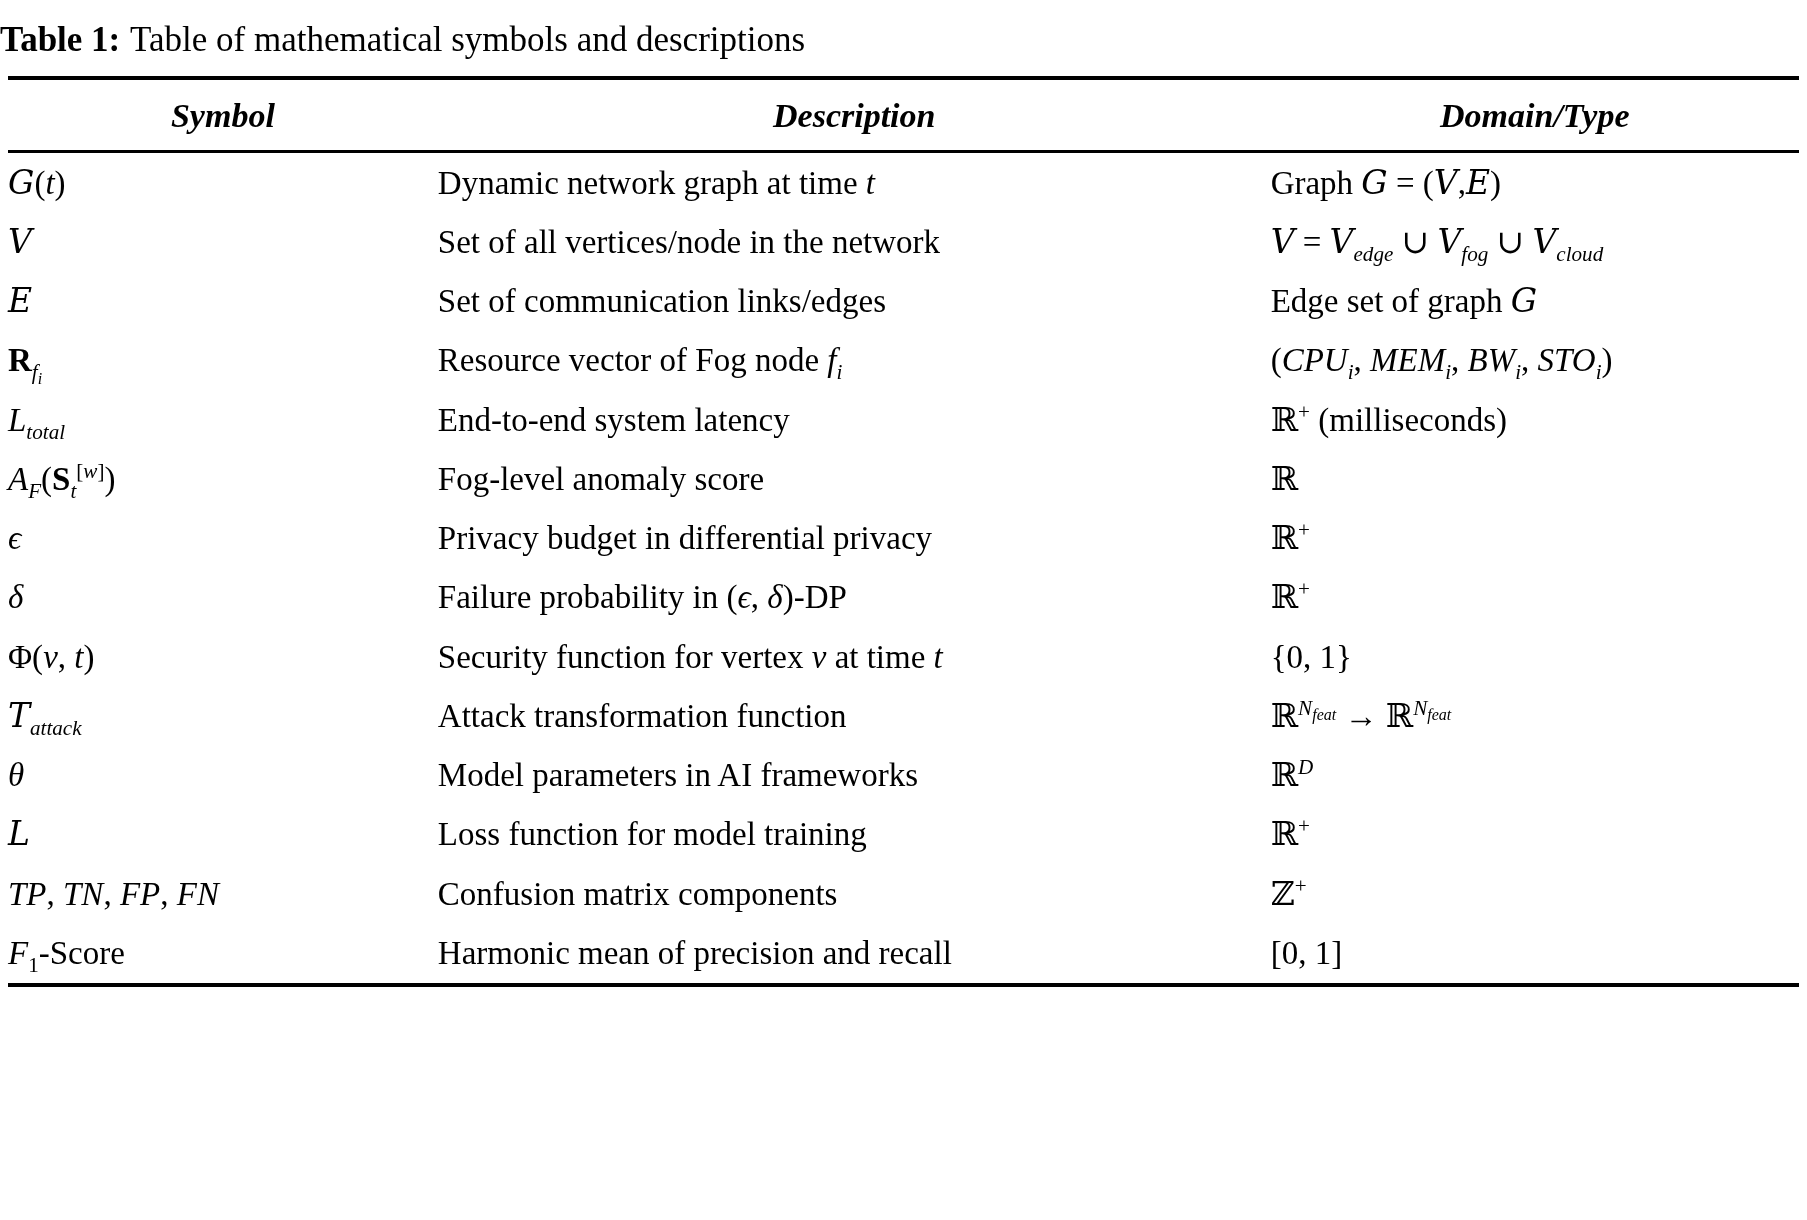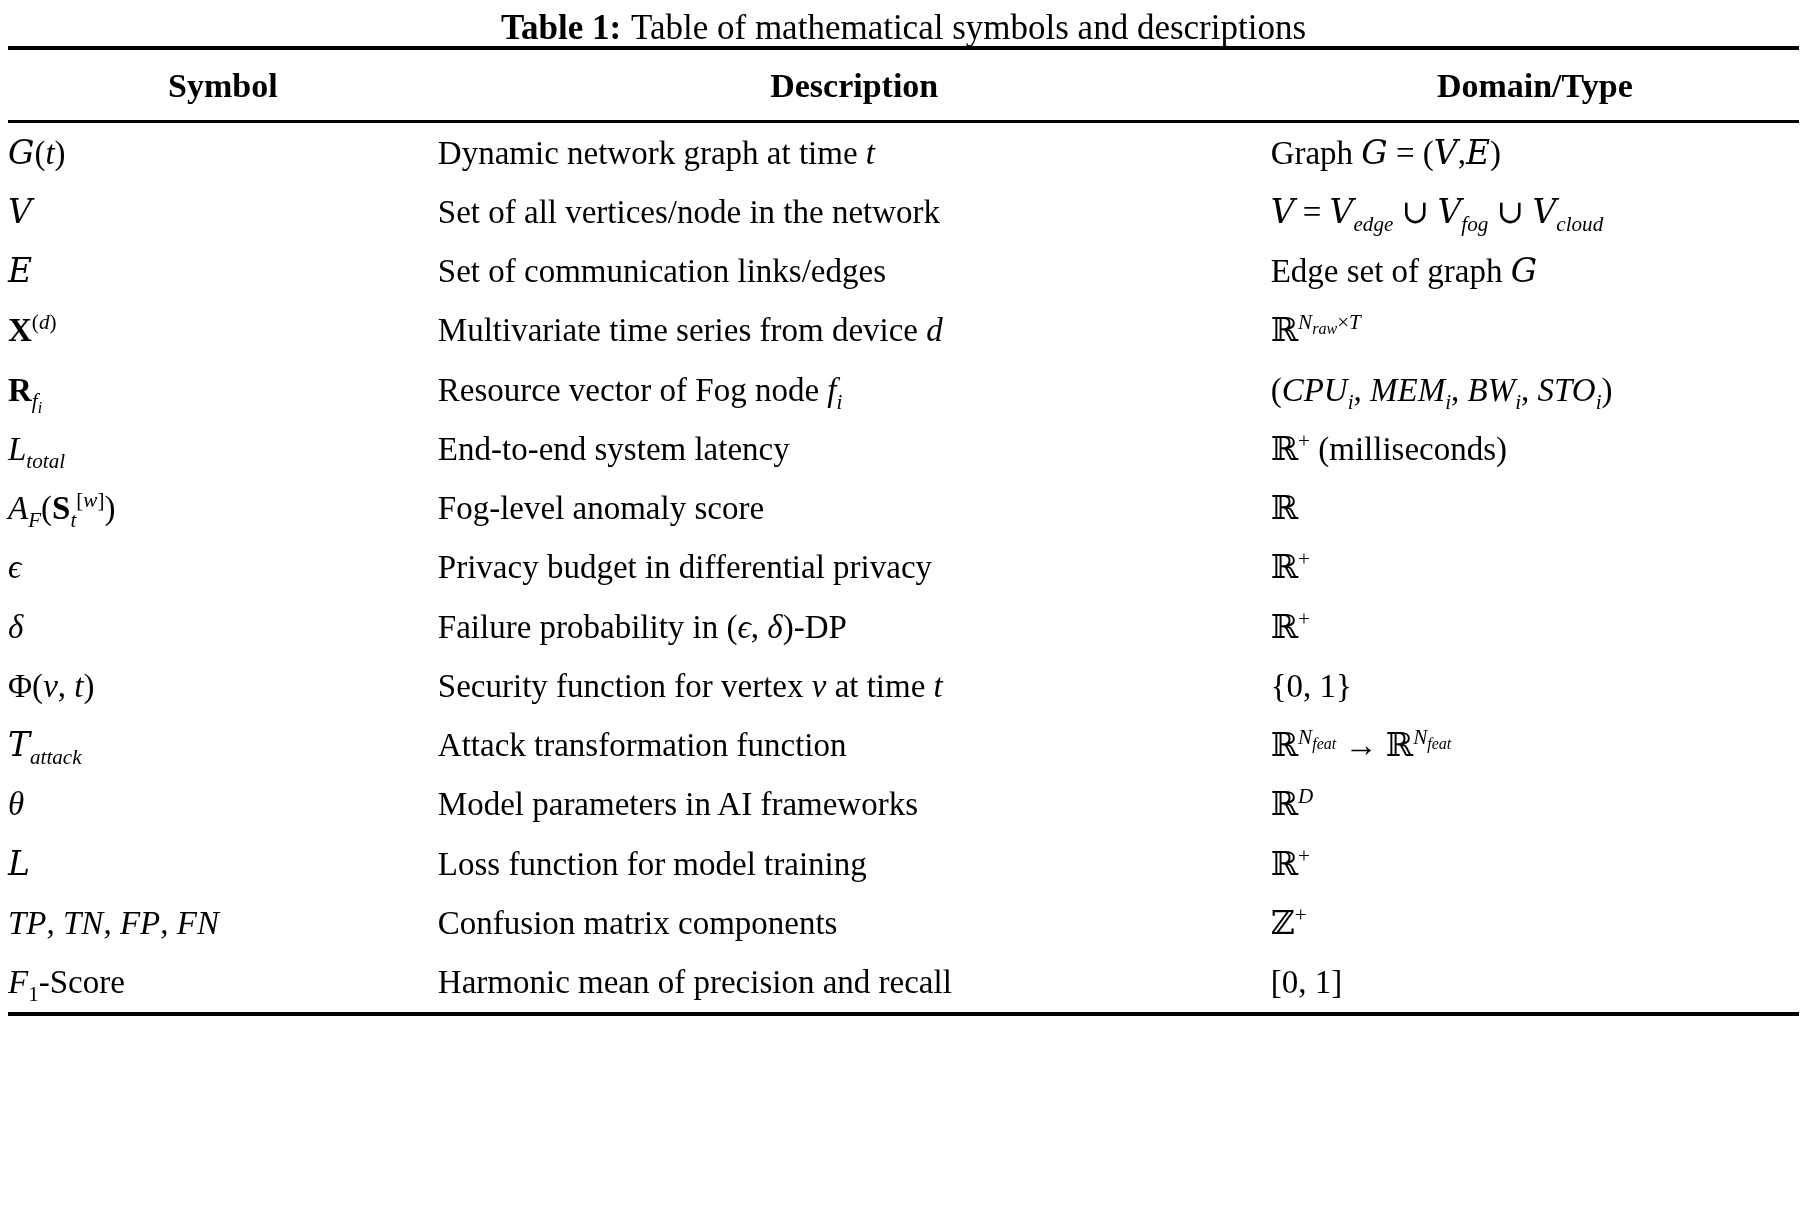--- a/index.html
+++ b/index.html
@@ -13,25 +13,24 @@
     height: 1220px;
     overflow: hidden;
     font-family: "Liberation Serif", "DejaVu Serif", "DejaVu Sans", serif;
   }
   .page {
     width: 1807px;
     height: 1220px;
     box-sizing: border-box;
   }
   .caption {
-    text-align: center;
     font-size: 35px;
     line-height: 1.15;
-    padding-top: 8px;
-    height: 46px;
+    padding-top: 20px;
+    height: 76px;
     box-sizing: border-box;
     white-space: nowrap;
   }
   .cap-label {
     font-weight: bold;
   }
   .cap-text {
     margin-left: 0.28em;
   }
   table.symbols {
@@ -46,20 +45,21 @@
   table.symbols col.c1 { width: 24%; }
   table.symbols col.c2 { width: 46.5%; }
   table.symbols col.c3 { width: 29.5%; }
   table.symbols th {
     font-weight: bold;
     font-size: 34px;
     text-align: center;
     padding: 17px 0 15px 0;
     border-bottom: 3px solid #000;
     white-space: nowrap;
+    font-style: italic;
   }
   table.symbols td {
     text-align: left;
     vertical-align: middle;
     padding: 9.5px 0;
     line-height: 1.22;
     white-space: nowrap;
   }
   
   .cal {
@@ -109,25 +109,20 @@
           <td><span class="cal">V</span></td>
           <td>Set of all vertices/node in the network</td>
           <td><span class="cal">V</span> = <span class="cal">V</span><sub><i>edge</i></sub> ∪ <span class="cal">V</span><sub><i>fog</i></sub> ∪ <span class="cal">V</span><sub><i>cloud</i></sub></td>
         </tr>
         <tr>
           <td><span class="cal">E</span></td>
           <td>Set of communication links/edges</td>
           <td>Edge set of graph <span class="cal">G</span></td>
         </tr>
         <tr>
-          <td><b>X</b><sup>(<i>d</i>)</sup></td>
-          <td>Multivariate time series from device <i>d</i></td>
-          <td>ℝ<sup><i>N</i><sub><i>raw</i></sub>×<i>T</i></sup></td>
-        </tr>
-        <tr>
           <td><b>R</b><sub><i>f<sub>i</sub></i></sub></td>
           <td>Resource vector of Fog node <i>f<sub>i</sub></i></td>
           <td>(<i>CPU<sub>i</sub></i>, <i>MEM<sub>i</sub></i>, <i>BW<sub>i</sub></i>, <i>STO<sub>i</sub></i>)</td>
         </tr>
         <tr>
           <td><i>L</i><sub><i>total</i></sub></td>
           <td>End-to-end system latency</td>
           <td>ℝ<sup>+</sup> (milliseconds)</td>
         </tr>
         <tr>

